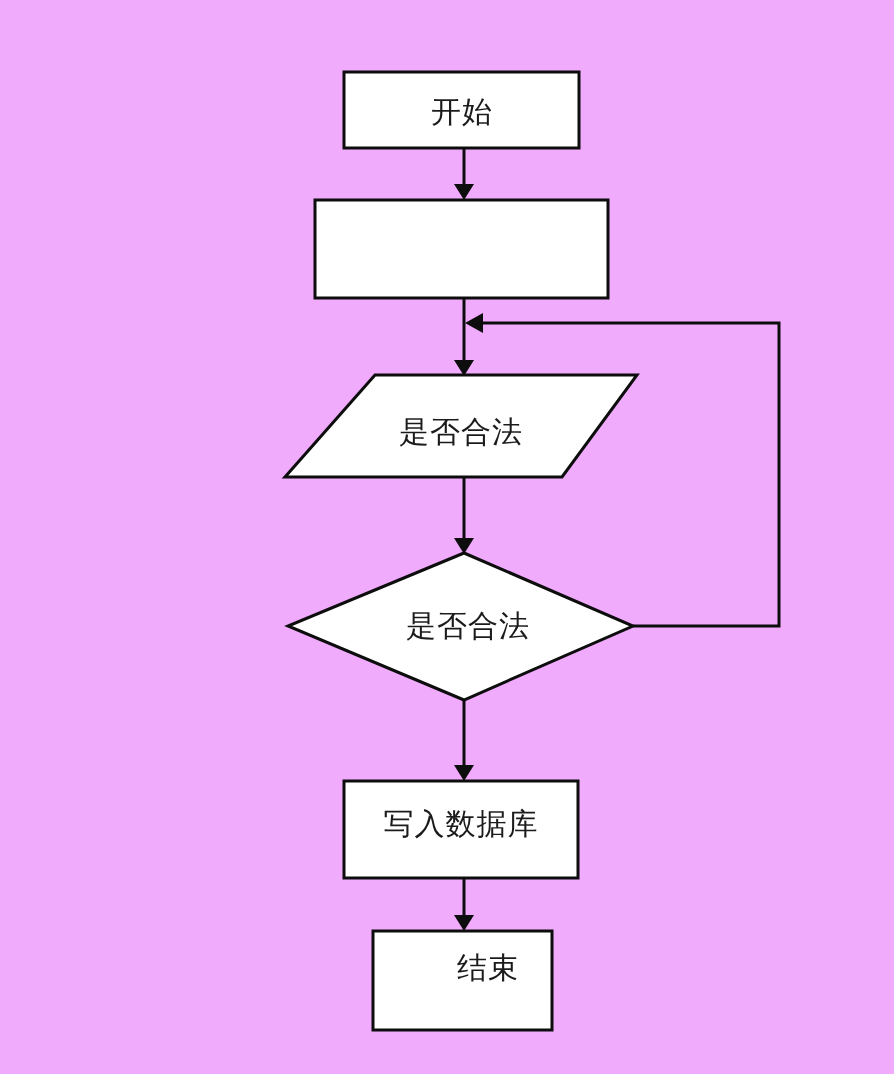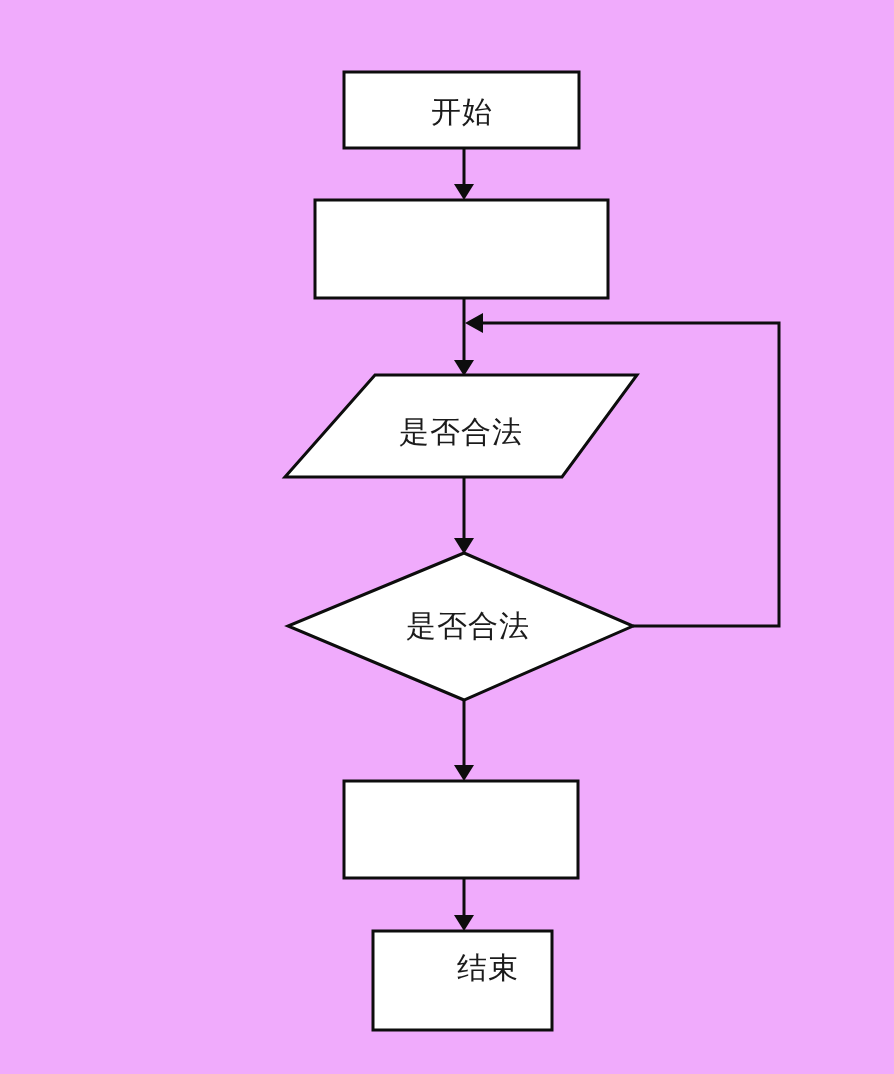--- a/index.html
+++ b/index.html
@@ -105,16 +105,17 @@
     <rect class="node-shape" x="373" y="931" width="179" height="99"></rect>
   </svg>
 
   <div class="node-label" style="left:462px; top:112px;">开始</div>
 
 
   <div class="node-label" style="left:461px; top:432px;">是否合法</div>
 
   <div class="node-label" style="left:468px; top:626px;">是否合法</div>
 
+  <div class="node-label" style="left:461px; top:824px;">写入数据库</div>
 
   <div class="node-label" style="left:488px; top:968px;">结束</div>
 
 </div>
 
 </body></html>

